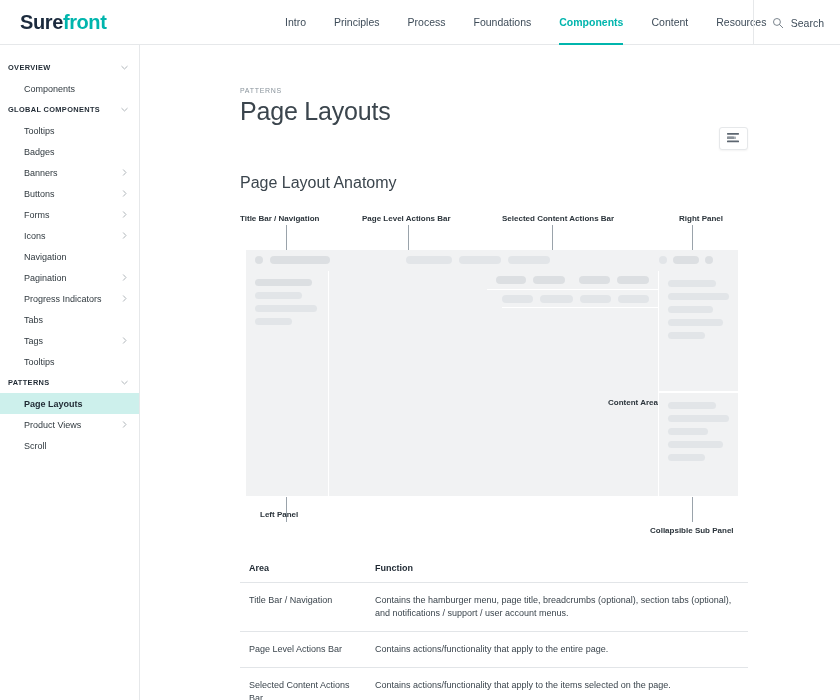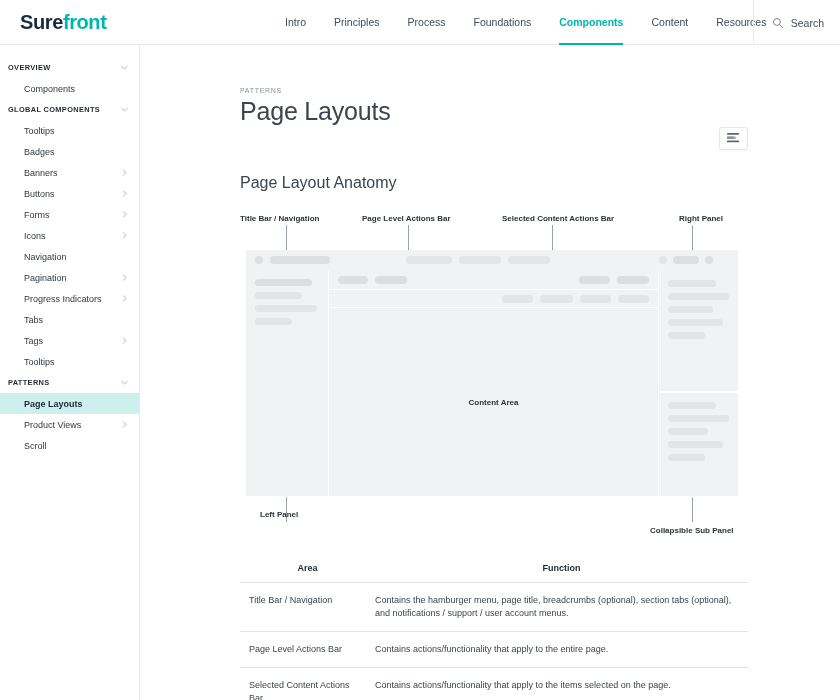--- a/index.html
+++ b/index.html
@@ -165,21 +165,21 @@
   .wire-cols {
     position: absolute; left: 0; top: 21px;
     width: 492px; height: 225px;
     display: flex;
   }
   .wcol-left {
     width: 83px; background: #f1f2f3;
     padding: 8px 9px 0 9px;
     border-right: 1px solid #ffffff;
   }
-  .wcol-center { flex: 1; display: flex; flex-direction: column; }
+  .wcol-center { flex: 1; display: flex; flex-direction: column; align-items: flex-end; }
   .wcol-right { width: 80px; display: flex; flex-direction: column; border-left: 1px solid #ffffff; }
 
   .wbar-a {
     height: 19px; background: #f1f2f3;
     display: flex; align-items: center; gap: 7px;
     padding-left: 9px;
     border-bottom: 1px solid #ffffff;
   }
   .wbar-b {
     height: 18px; background: #f1f2f3;
@@ -198,21 +198,21 @@
 
   .pill { background: #dcdfe2; border-radius: 6px; height: 8px; }
   .pill-lite { background: #e2e5e8; border-radius: 6px; height: 8px; }
   .dot { background: #dcdfe2; border-radius: 50%; width: 8px; height: 8px; flex: 0 0 8px; }
   .dot-lite { background: #e2e5e8; border-radius: 50%; width: 8px; height: 8px; flex: 0 0 8px; }
   .stackbar { height: 7px; border-radius: 5px; background: #e2e5e8; margin-bottom: 6px; }
 
   
   .tbl { margin-top: 28px; width: 100%; border-collapse: collapse; }
   .tbl th {
-    text-align: center;
+    text-align: left;
     font-size: 9px;
     font-weight: 700;
     color: #1f2933;
     padding: 9px 0 9px 9px;
     border-bottom: 1px solid #e2e5e8;
   }
   .tbl td {
     font-size: 9px;
     color: #3b454d;
     padding: 11px 12px 11px 9px;

